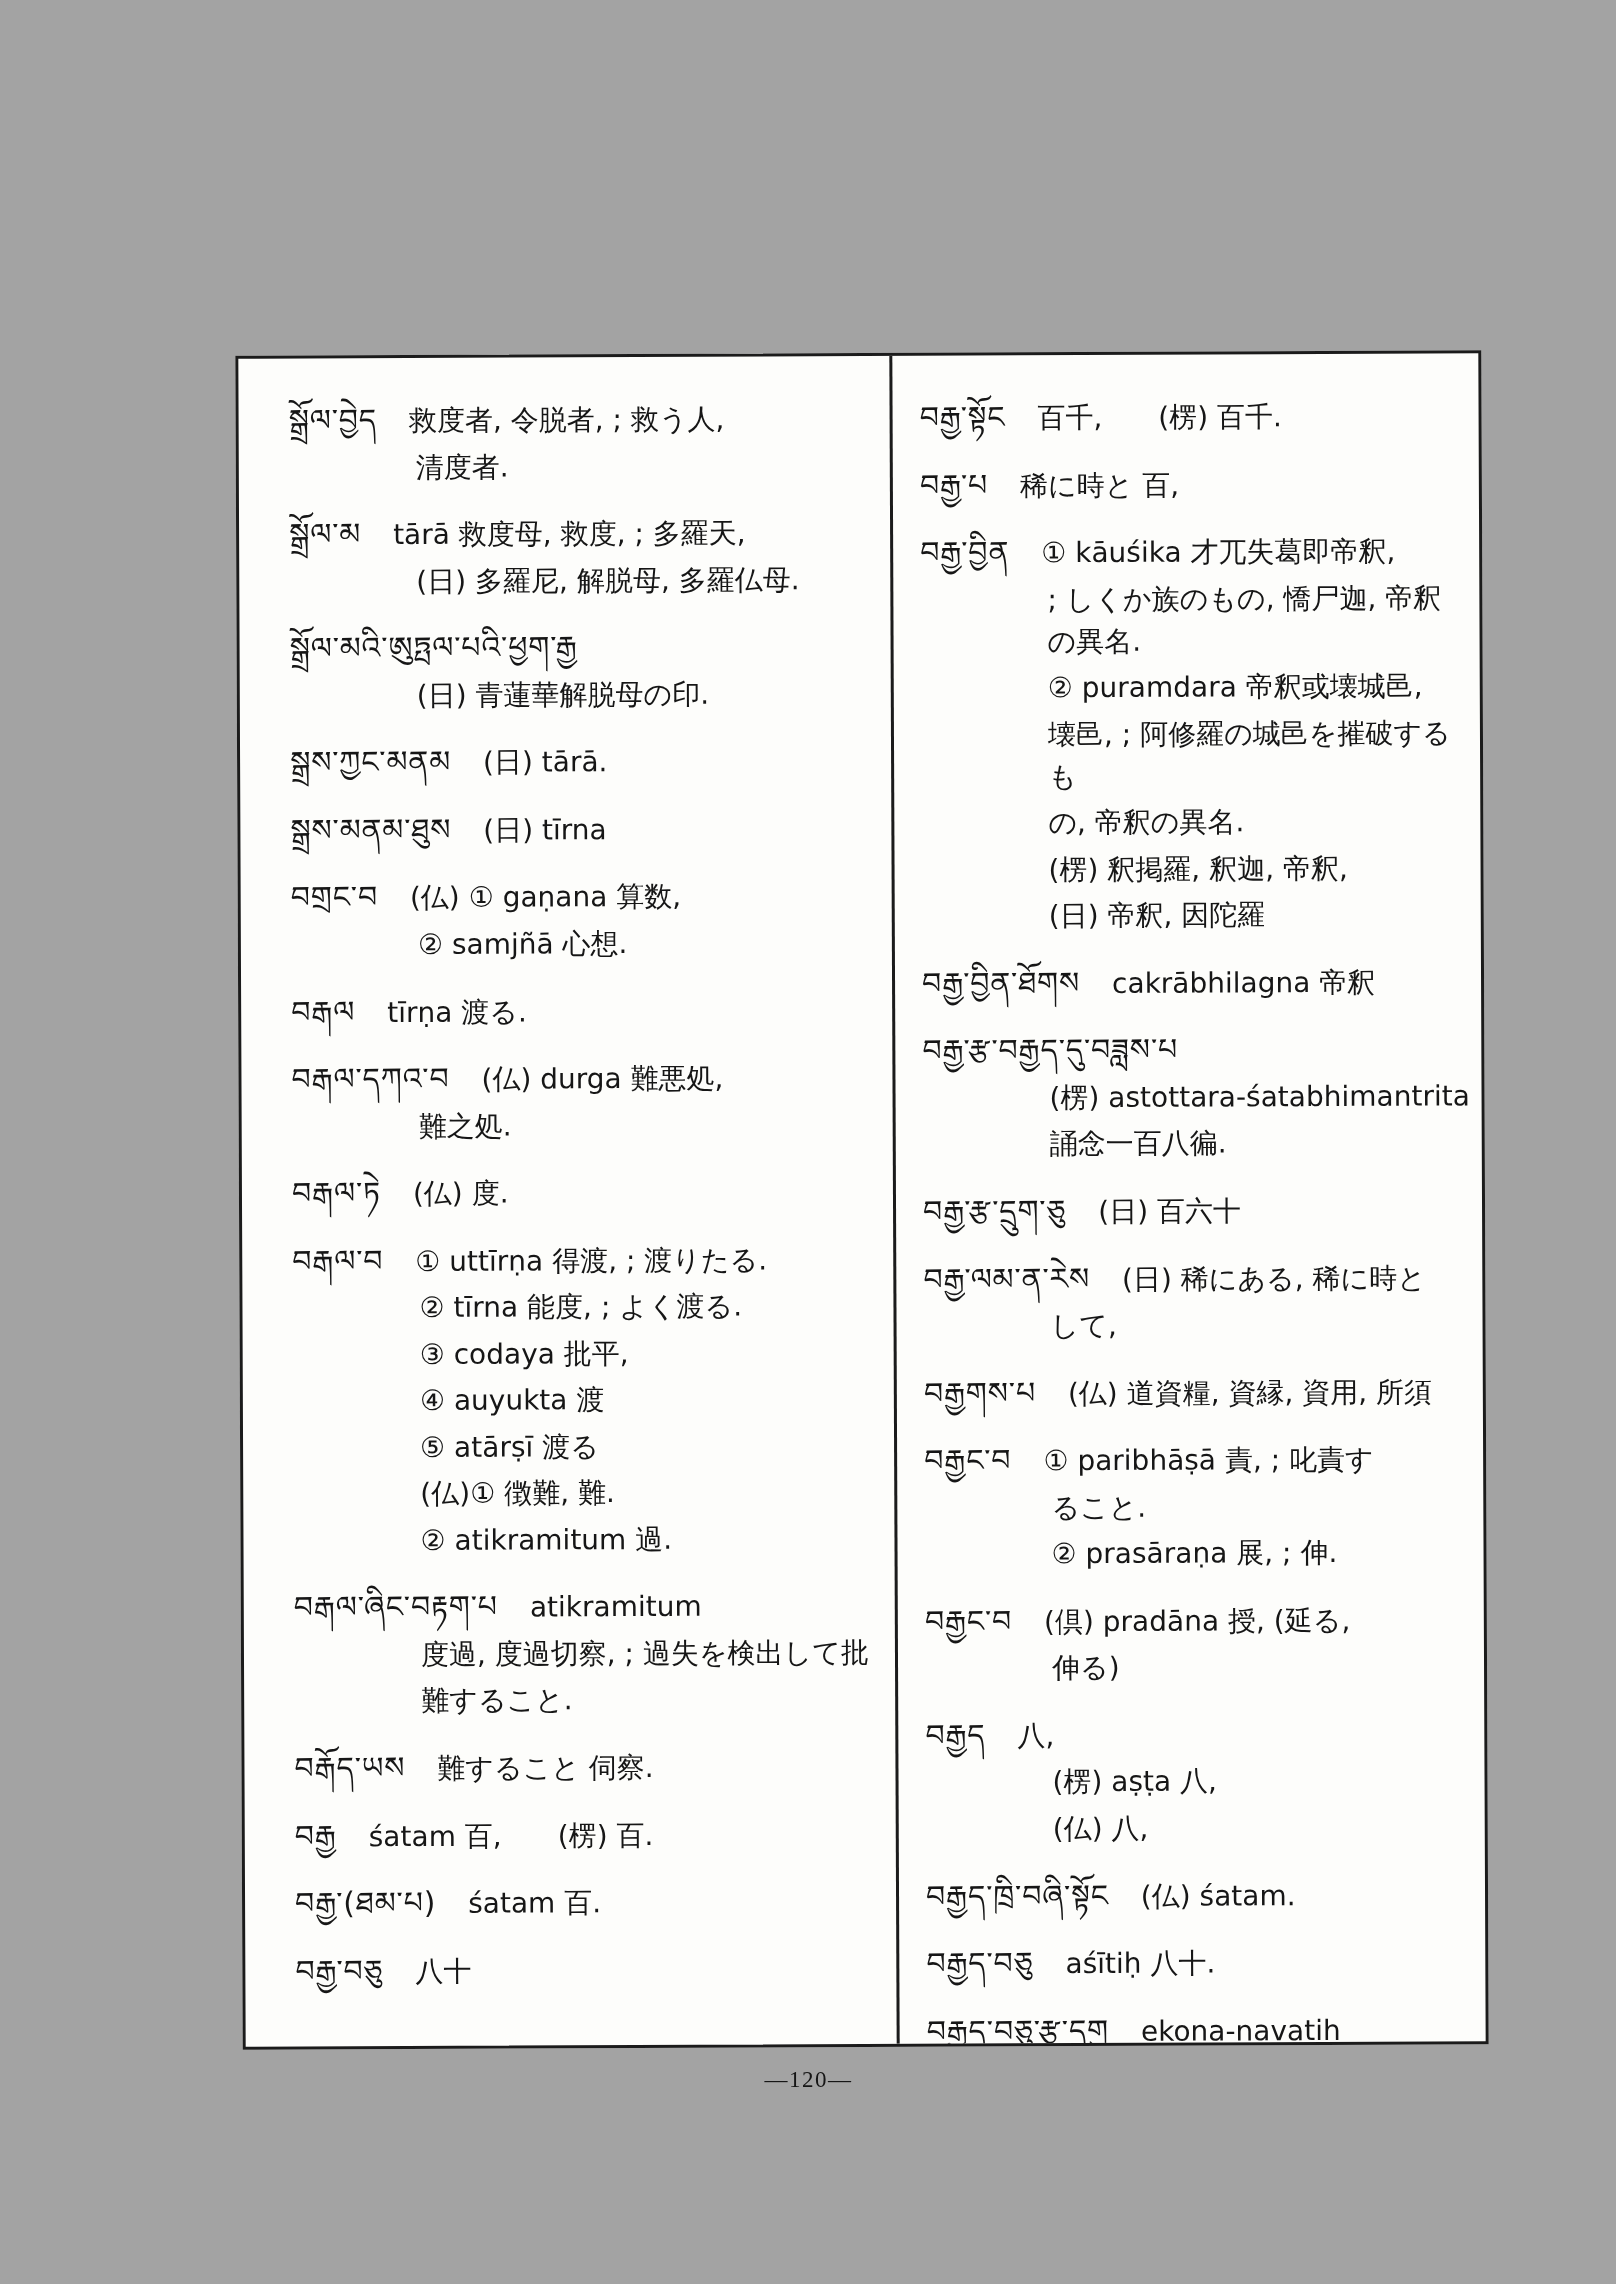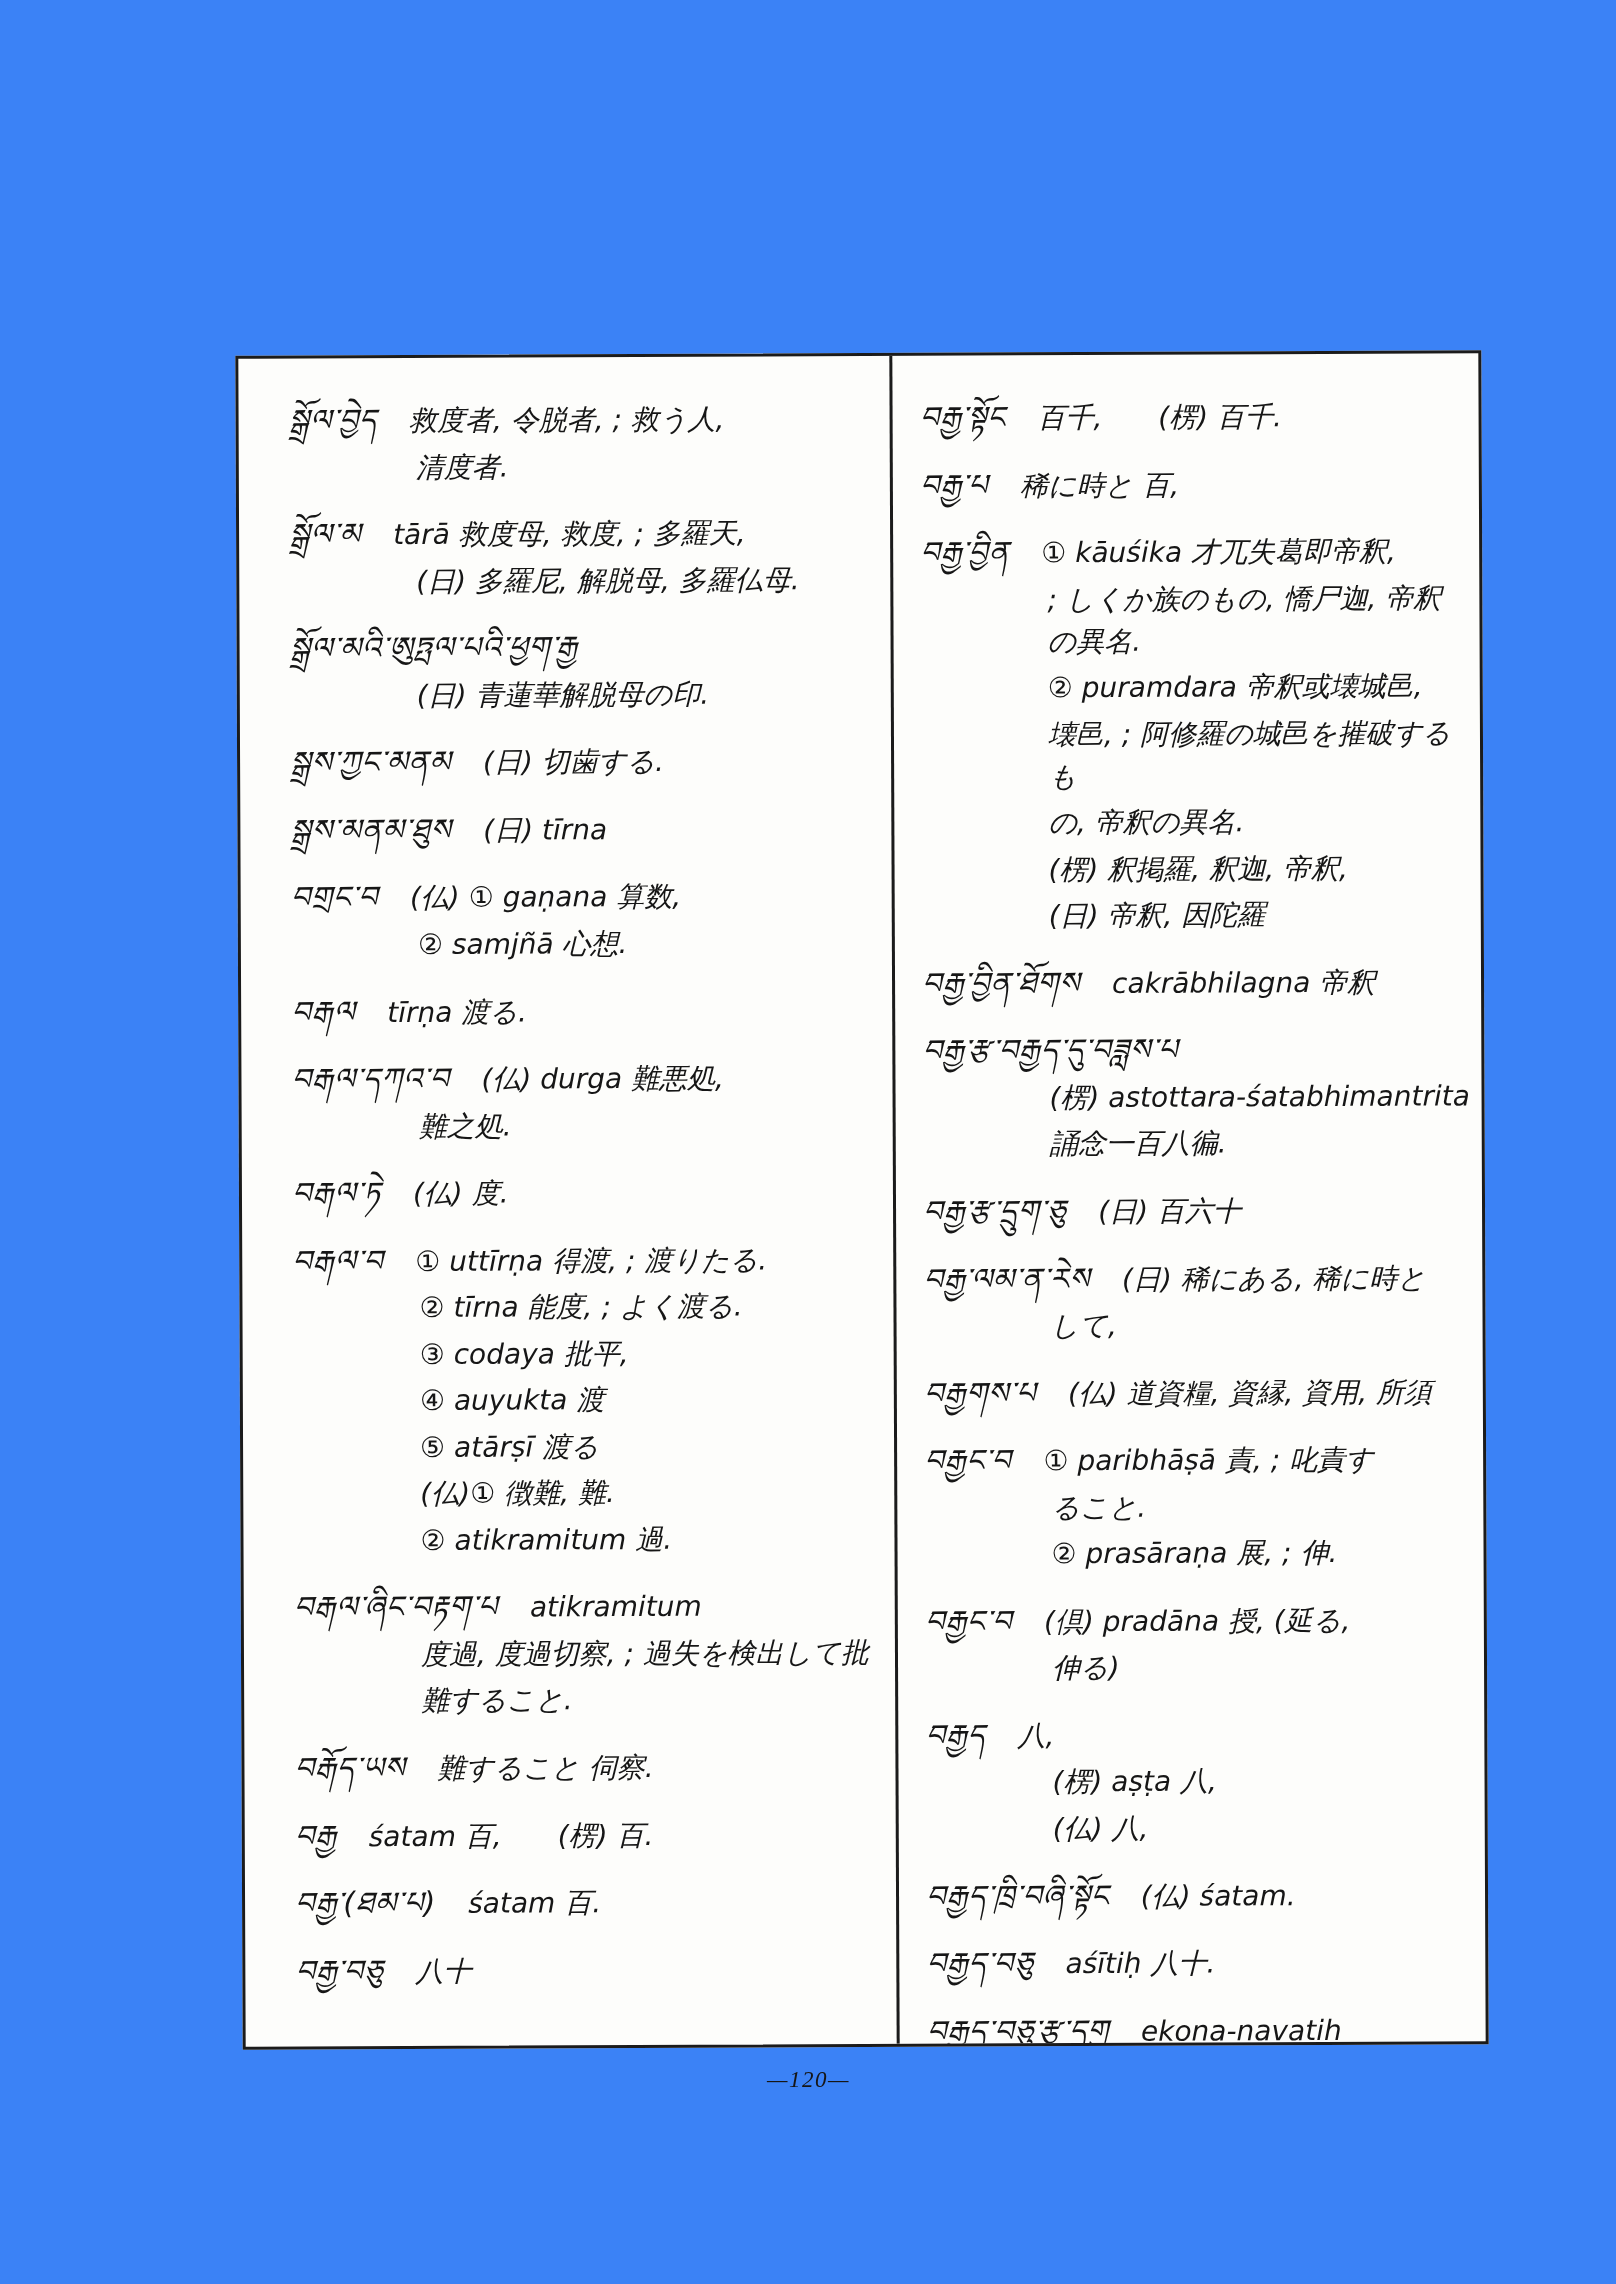--- a/index.html
+++ b/index.html
@@ -2,21 +2,21 @@
 <html style="font-size:12px"><head>
 <meta charset="utf-8">
 <style>
   html,body{margin:0;padding:0;background:#fdfdfb;}
   body{
     width:1617px;height:2284px;position:relative;
     font-family:"DejaVu Sans","Liberation Sans",sans-serif;
     color:#161616;
     -webkit-font-smoothing:antialiased;
   }
-  .scan-page{position:absolute;inset:0;background:#3b82f6;font-style:italic;}
+  .scan-page{position:absolute;inset:0;background:#a3a3a3;}
   .dict-box{
     position:absolute;left:239px;top:353px;width:1246px;height:1694px;
     border:3.8px solid #1b1b1b;background:#fdfdfb;
     transform:rotate(-0.25deg);
     display:flex;box-sizing:border-box;overflow:hidden;
   }
   .col{box-sizing:border-box;}
   .col-left{
     width:654px;border-right:3px solid #1b1b1b;
     padding:39px 13.6px 13.6px 50px;
@@ -62,21 +62,21 @@
   </div>
 
   <div class="entry">
     <span class="head">སྒྲོལ་མའི་ཨུཏྤལ་པའི་ཕྱག་རྒྱ</span><span class="first-line"></span>
     <div class="body">
             <div class="line">(日) 青蓮華解脱母の印.</div>
           </div>
   </div>
 
   <div class="entry">
-    <span class="head">སྒྲས་ཀྱང་མནམ</span><span class="first-line">(日) 切歯する.</span>
+    <span class="head">སྒྲས་ཀྱང་མནམ</span><span class="first-line">(日) tārā.</span>
     <div class="body"></div>
   </div>
 
   <div class="entry">
     <span class="head">སྒྲས་མནམ་ཐུས</span><span class="first-line">(日) tīrna</span>
     <div class="body"></div>
   </div>
 
   <div class="entry">
     <span class="head">བགྲང་བ</span><span class="first-line">(仏) ① gaṇana 算数,</span>

